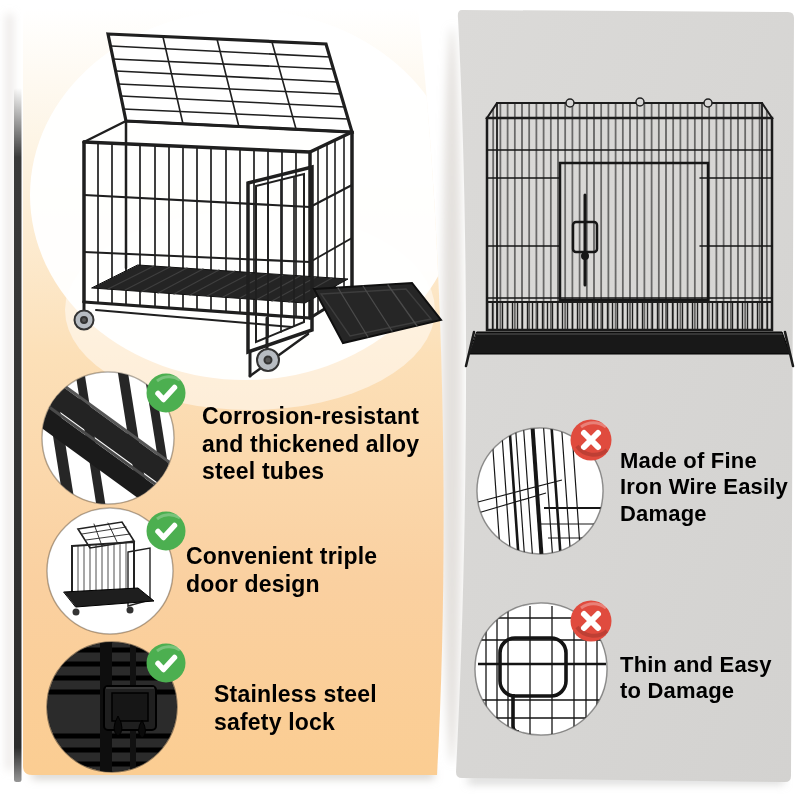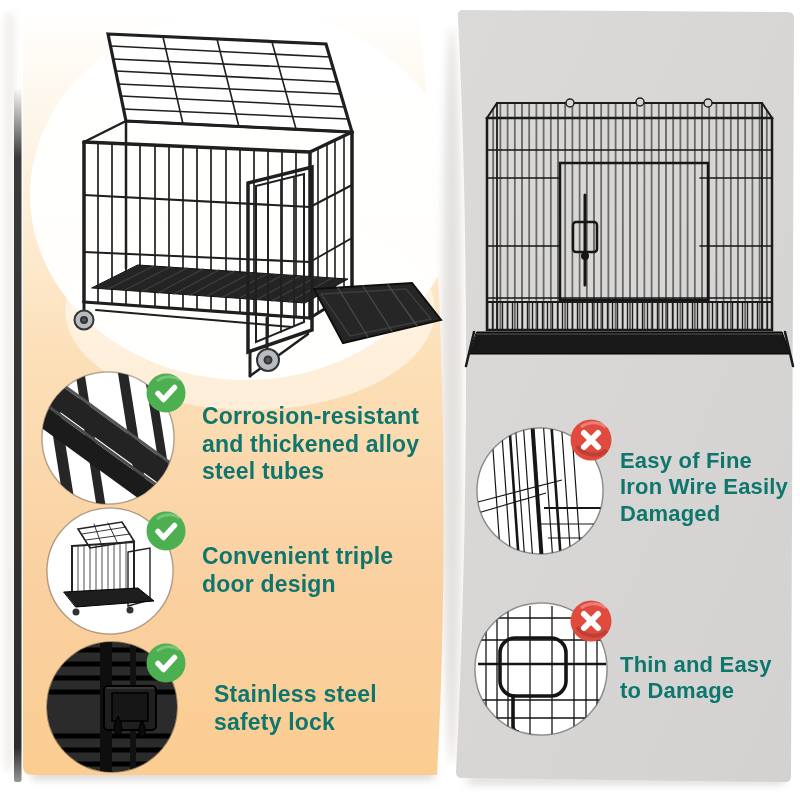--- a/index.html
+++ b/index.html
@@ -5,21 +5,21 @@
   html,body{margin:0;padding:0;background:#ffffff;}
   body{width:800px;height:800px;position:relative;overflow:hidden;
        font-family:"Liberation Sans",sans-serif;}
   #scene{position:absolute;left:0;top:0;width:800px;height:800px;}
   .feature-text{
     position:absolute;
     font-weight:600;
     font-size:23px;
     line-height:1.2;
     letter-spacing:.2px;
-    color:#0f766e;
+    color:#000000;
   }
   .feature-text.right{font-size:22px;}
 </style>
 </head>
 <body>
 
 <svg id="scene" viewBox="0 0 800 800">
   <defs>
     <linearGradient id="gradLeft" x1="0" y1="0" x2="0" y2="1">
       <stop offset="0" stop-color="#ffffff"></stop>
@@ -254,19 +254,19 @@
   <g transform="translate(591,621)">
     <circle r="20.5" fill="#E04B3E"></circle>
     <path d="M-10,-13 A20.5,20.5 0 0,1 15,-13" stroke="#ffffff" stroke-opacity="0.3" stroke-width="3" fill="none"></path>
     <path d="M-14,6 A20.5,20.5 0 0,0 16,10" stroke="#000000" stroke-opacity="0.15" stroke-width="4" fill="none"></path>
     <path d="M-7,-7 L7,7 M-7,7 L7,-7" stroke="#ffffff" stroke-width="6" stroke-linecap="round"></path>
   </g>
 </svg>
 
 <div class="feature-text" style="left:202px;top:403px;width:232px;">Corrosion-resistant and thickened alloy steel tubes</div>
 
-<div class="feature-text" style="left:202px;top:543px;width:200px;">Convenient triple door design</div>
+<div class="feature-text" style="left:186px;top:543px;width:200px;">Convenient triple door design</div>
 
 <div class="feature-text" style="left:202px;top:681px;width:190px;margin-left:12px;">Stainless steel safety lock</div>
 
-<div class="feature-text right" style="left:620px;top:448px;width:172px;">Easy of Fine Iron Wire Easily Damaged</div>
+<div class="feature-text right" style="left:620px;top:448px;width:172px;">Made of Fine Iron Wire Easily Damage</div>
 
 <div class="feature-text right" style="left:620px;top:652px;width:172px;">Thin and Easy to Damage</div>
 
 </body></html>

